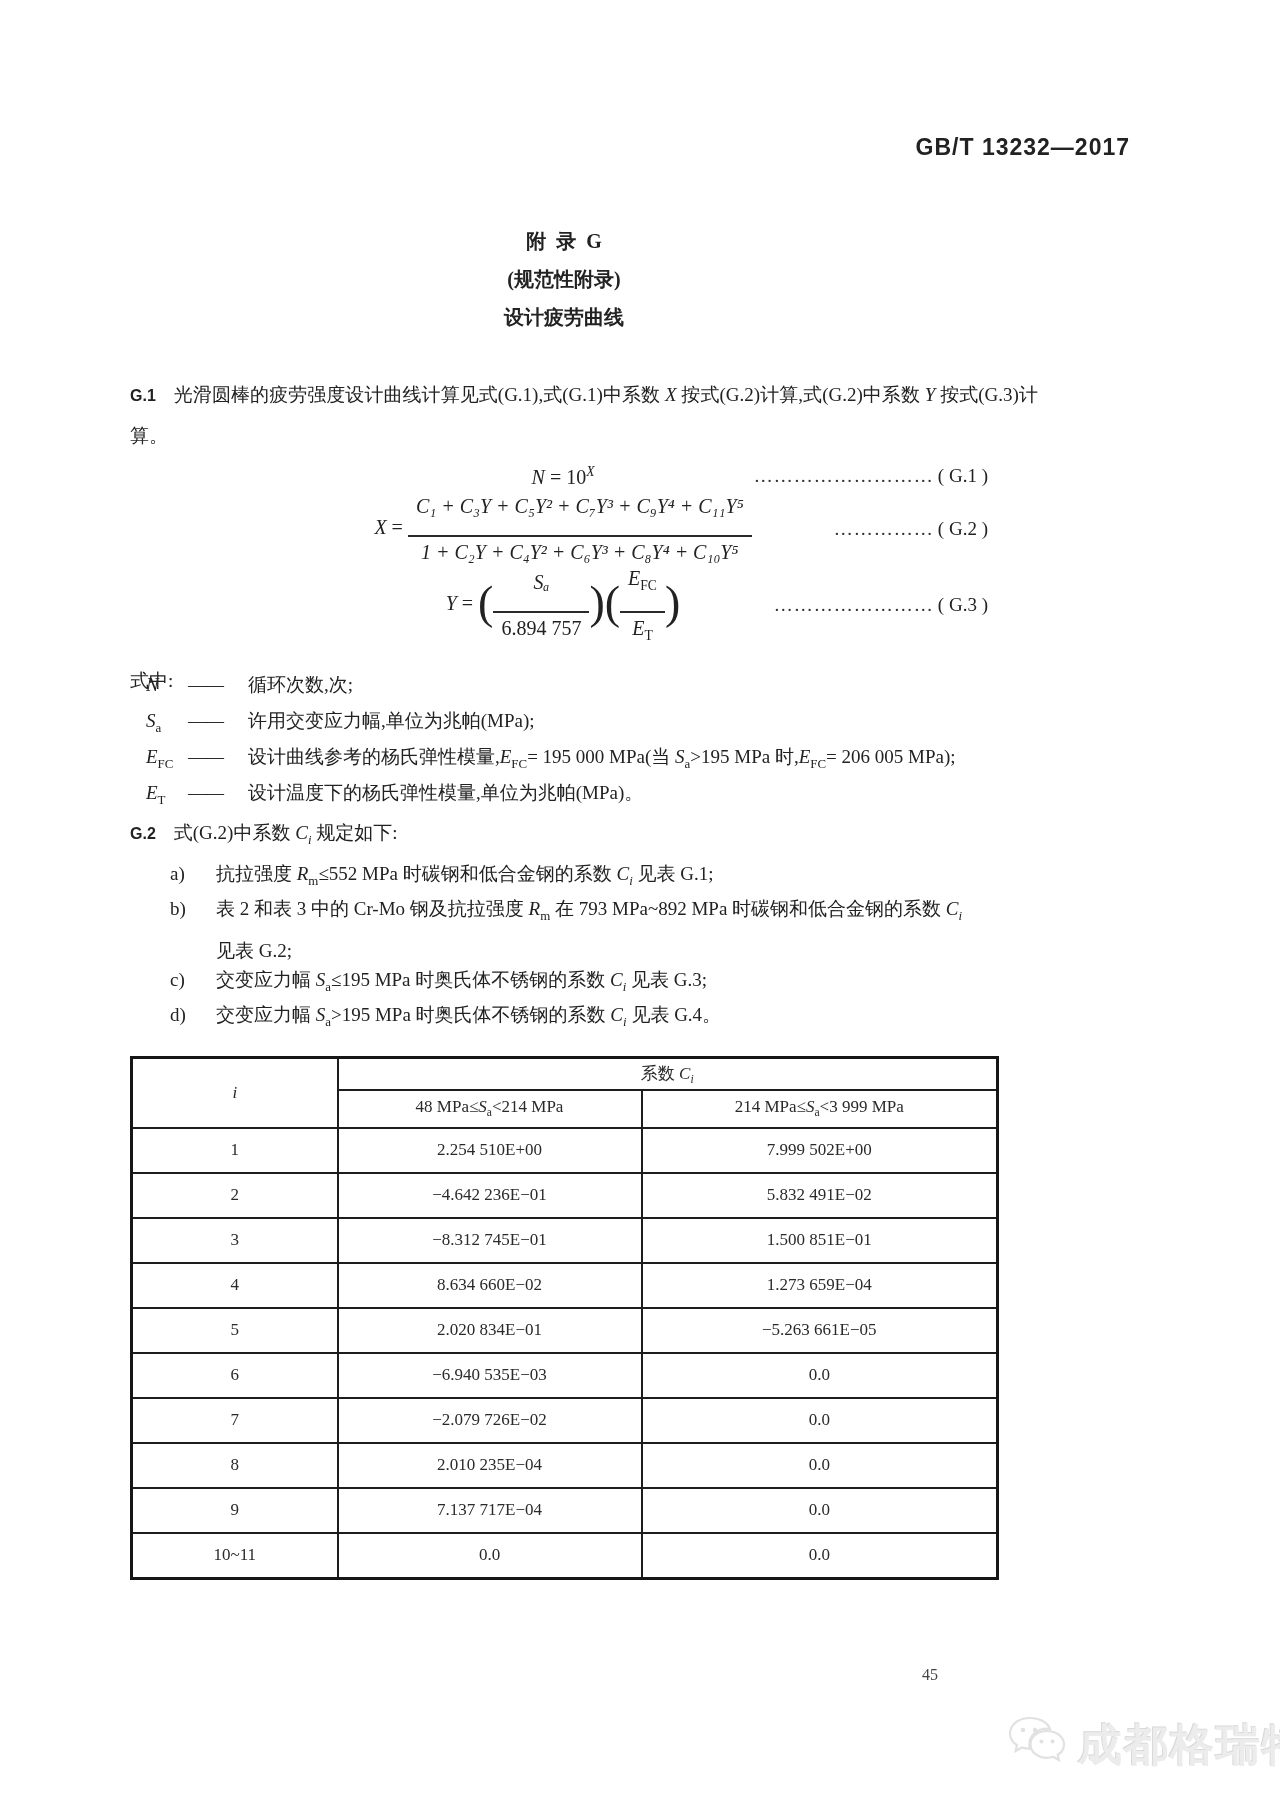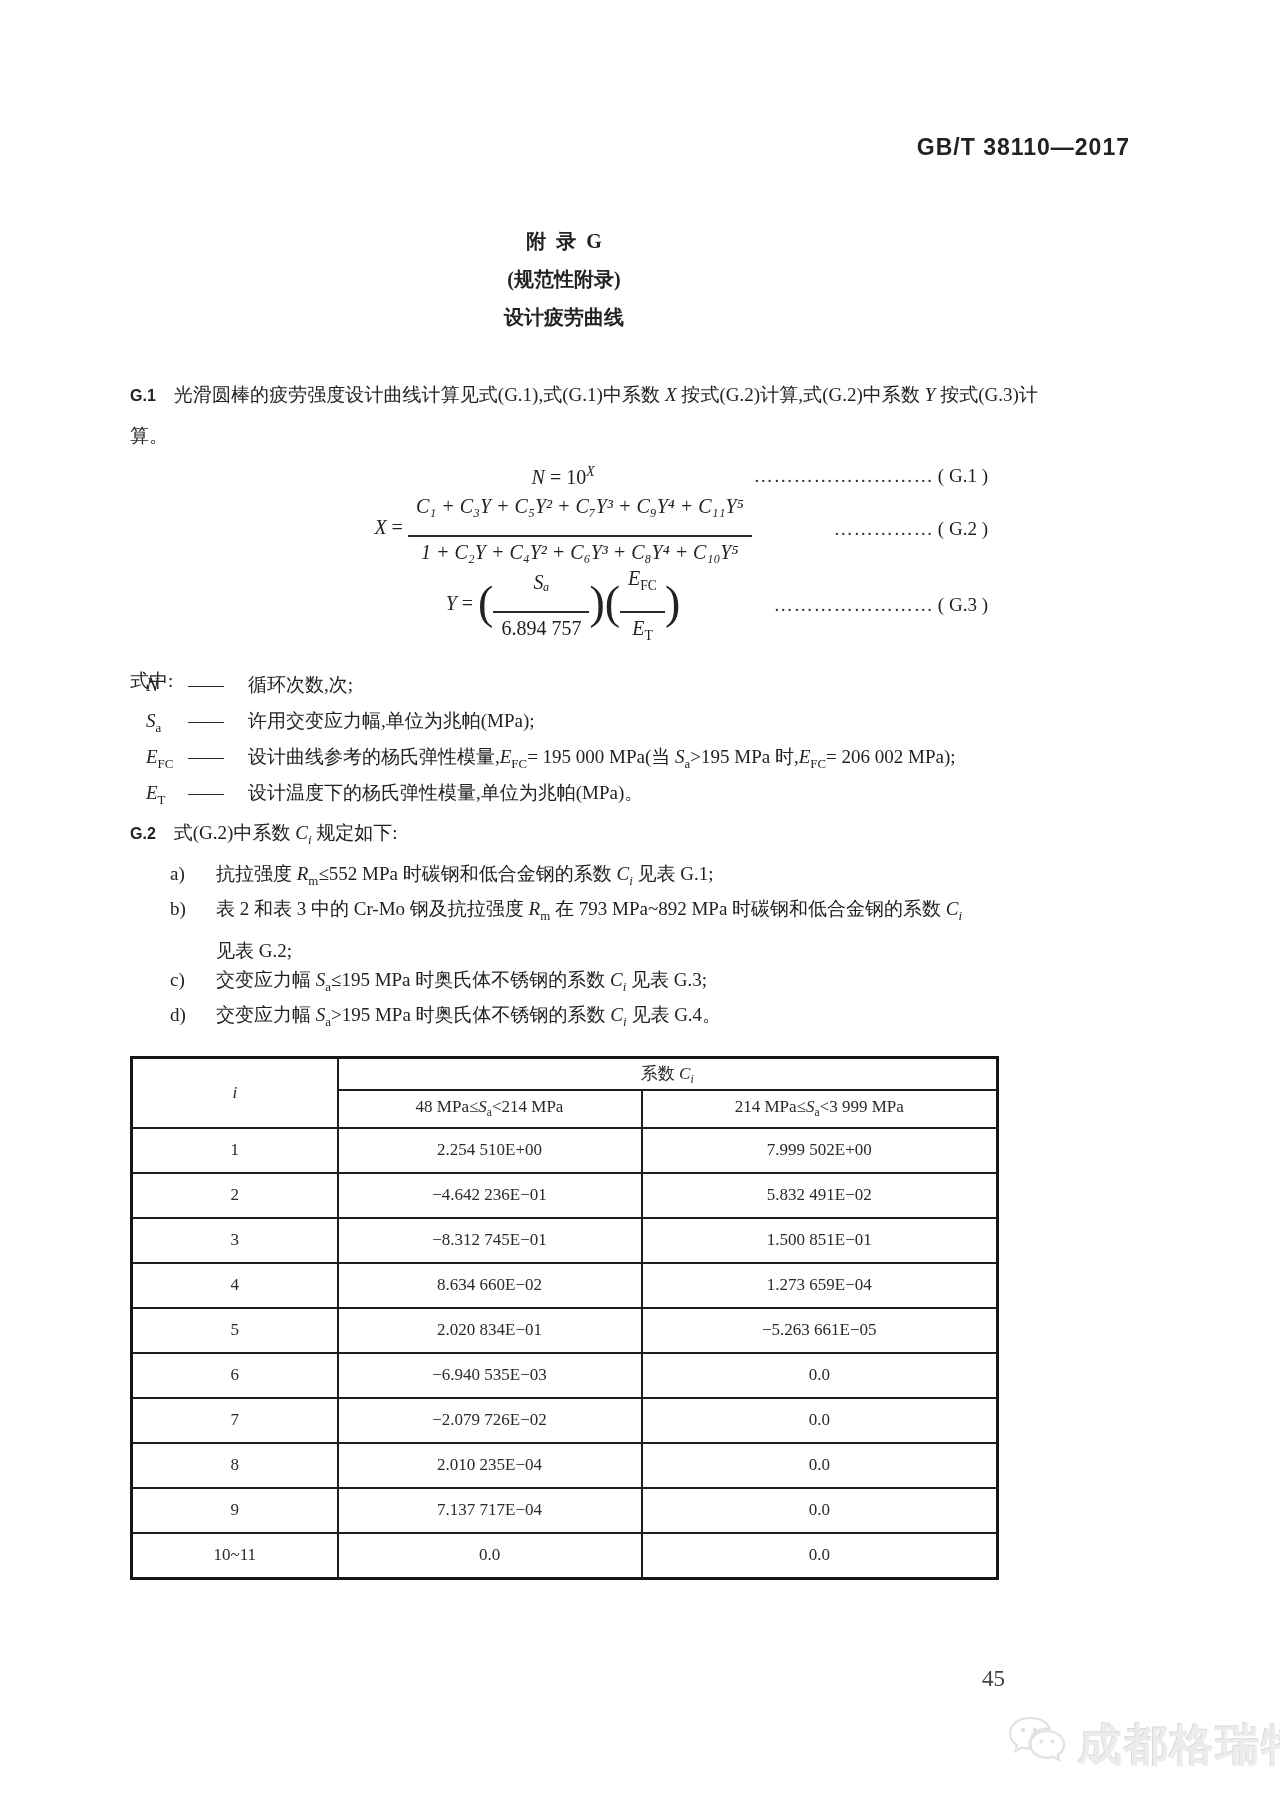--- a/index.html
+++ b/index.html
@@ -57,36 +57,36 @@
   table.gtable th,table.gtable td{
     border:2px solid #1d1d1d;text-align:center;vertical-align:middle;
     font-weight:normal;font-size:17px;color:#2a2a2a;padding:0;
   }
   .rowh1{height:32px;}
   .rowh2{height:38px;}
   table.gtable td{height:43px;}
   col.c-i{width:206px;} col.c-a{width:304px;} col.c-b{width:356px;}
   .ihead{font-size:19px;}
 
-  .pagenum{position:absolute;top:1666px;left:982px;font-size:23px;color:#444;}
+  .pagenum{position:absolute;top:1666px;left:922px;font-size:16px;color:#444;}
 
   .watermark{position:absolute;left:1006px;top:1714px;display:flex;align-items:center;}
   .wm-text{
     font-size:44px;letter-spacing:2px;color:#ececec;font-weight:bold;
     text-shadow:-1px -1px 0 #d9d9d9,1px 1px 0 #ffffff;
     font-family:"Liberation Sans","DejaVu Sans",sans-serif;white-space:nowrap;
   }
   .wm-icon{margin-right:8px;opacity:0.9;}
 </style>
 </head>
 <body>
 
 <div class="page">
 
-  <div class="hdr">GB/T 38110—2017</div>
+  <div class="hdr">GB/T 13232—2017</div>
 
   <div class="titleblock">
     <div style="white-space:pre;">附  录  G</div>
     <div>(规范性附录)</div>
     <div>设计疲劳曲线</div>
   </div>
 
   <p class="para" style="top:356px;"><span class="plabel">G.1</span><span><span>光滑圆棒的疲劳强度设计曲线计算见式(G.1),式(G.1)中系数 </span><span class="it">X</span><span> 按式(G.2)计算,式(G.2)中系数 </span><span class="it">Y</span><span> 按式(G.3)计算。</span></span></p>
 
   <div class="frow" style="top:446px;height:32px;">
@@ -112,21 +112,21 @@
     <span class="ddesc"><span>循环次数,次;</span></span>
   </div>
   <div class="defrow" style="top:708px;">
     <span class="dsym"><span class="it">S</span><sub>a</sub></span>
     <span class="ddash">——</span>
     <span class="ddesc"><span>许用交变应力幅,单位为兆帕(MPa);</span></span>
   </div>
   <div class="defrow" style="top:744px;">
     <span class="dsym"><span class="it">E</span><sub>FC</sub></span>
     <span class="ddash">——</span>
-    <span class="ddesc"><span>设计曲线参考的杨氏弹性模量,</span><span class="it">E</span><sub>FC</sub><span>= 195 000 MPa(当 </span><span class="it">S</span><sub>a</sub><span>&gt;195 MPa 时,</span><span class="it">E</span><sub>FC</sub><span>= 206 002 MPa);</span></span>
+    <span class="ddesc"><span>设计曲线参考的杨氏弹性模量,</span><span class="it">E</span><sub>FC</sub><span>= 195 000 MPa(当 </span><span class="it">S</span><sub>a</sub><span>&gt;195 MPa 时,</span><span class="it">E</span><sub>FC</sub><span>= 206 005 MPa);</span></span>
   </div>
   <div class="defrow" style="top:780px;">
     <span class="dsym"><span class="it">E</span><sub>T</sub></span>
     <span class="ddash">——</span>
     <span class="ddesc"><span>设计温度下的杨氏弹性模量,单位为兆帕(MPa)。</span></span>
   </div>
 
   <div class="sechead" style="top:820px;"><span class="plabel">G.2</span><span><span>式(G.2)中系数 </span><span class="it">C</span><sub class="it">i</sub><span> 规定如下:</span></span></div>
 
   <div class="litem" style="top:856px;">

